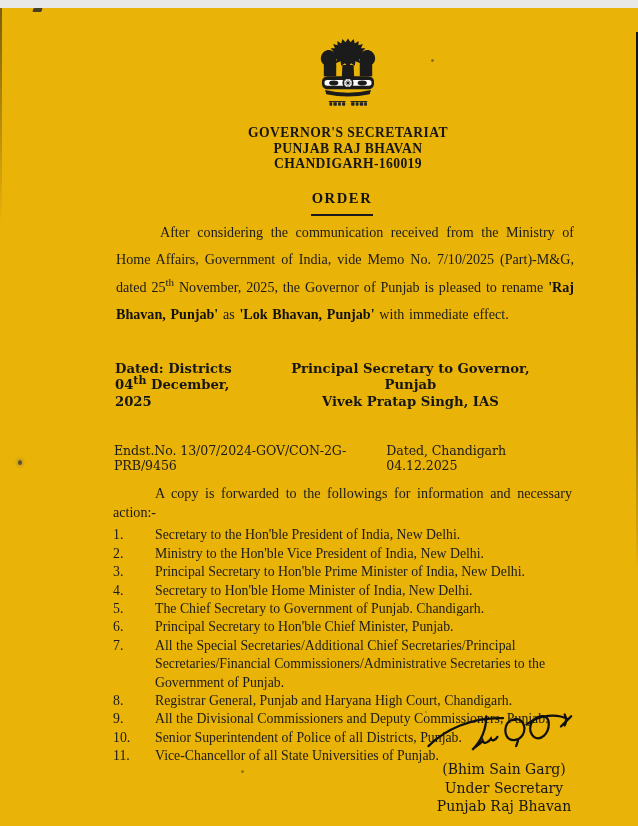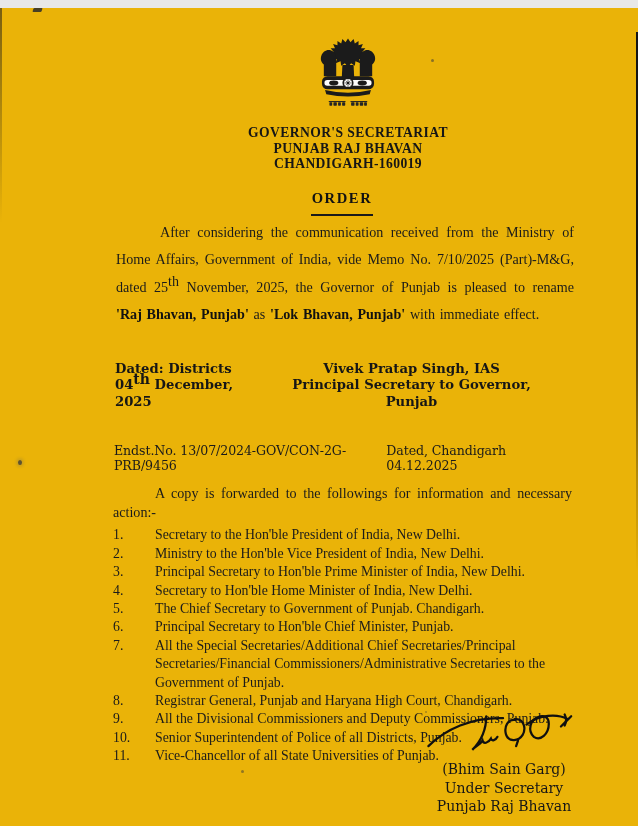--- a/index.html
+++ b/index.html
@@ -42,21 +42,21 @@
     font-weight:bold;font-size:14.6px;letter-spacing:1.6px;color:#121212;
     border-bottom:2px solid #1a1a1a;padding:0 1px 8px 1px;
   }
   .body-para{
     margin:12px 64px 0 116px;
     font-size:14.1px;line-height:27.5px;
     text-align:justify;text-indent:44px;
     word-spacing:1.2px;color:#1b1b1b;
   }
   .body-para b{color:#111;}
-  .body-para sup,.signoff sup{font-size:14px;line-height:0;}
+  .body-para sup,.signoff sup{font-size:11px;line-height:0;}
 
   
   .signoff{
     display:flex;justify-content:space-between;align-items:flex-start;
     margin:32px 84px 0 115px;
     font-family:"DejaVu Serif",serif;font-weight:bold;
     font-size:13.2px;line-height:16.5px;color:#161616;
   }
   .signoff .left{text-align:left;}
   .signoff .right{text-align:center;}
@@ -157,22 +157,22 @@
   </div>
 
   <p class="body-para"><span>After considering the communication received from the Ministry of Home Affairs, Government of India, vide Memo No. 7/10/2025 (Part)-M&amp;G, dated 25</span><sup>th</sup><span> November, 2025, the Governor of Punjab is pleased to rename </span><b>'Raj Bhavan, Punjab'</b><span> as </span><b>'Lok Bhavan, Punjab'</b><span> with immediate effect.</span></p>
 
   <div class="signoff">
     <div class="left">
       <div>Dated: Districts</div>
       <div><span>04</span><sup>th</sup><span> December, 2025</span></div>
     </div>
     <div class="right">
+      <div>Principal Secretary to Governor, Punjab</div>
       <div>Vivek Pratap Singh, IAS</div>
-      <div>Principal Secretary to Governor, Punjab</div>
     </div>
   </div>
 
   <div class="endst">
     <span>Endst.No. 13/07/2024-GOV/CON-2G-PRB/9456</span>
     <span>Dated, Chandigarh 04.12.2025</span>
   </div>
 
   <p class="forward-intro">A copy is forwarded to the followings for information and necessary action:-</p>
 

